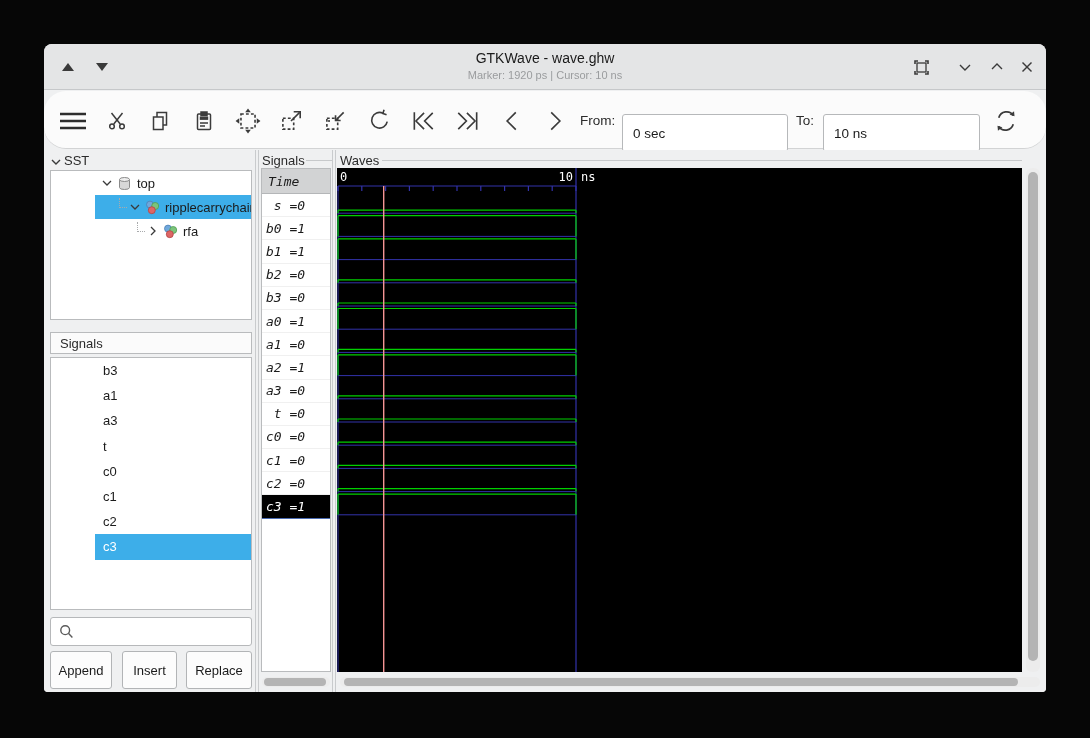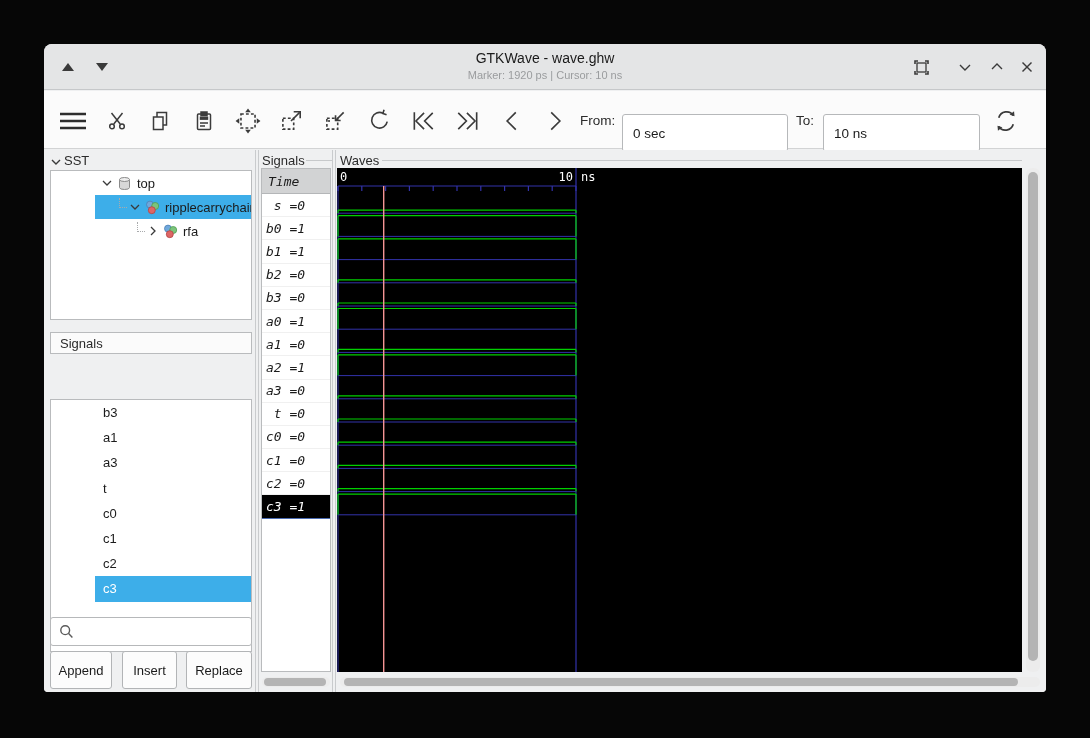--- a/index.html
+++ b/index.html
@@ -15,21 +15,21 @@
   .tb-title { position:absolute; left:0; right:0; top:6px; text-align:center;
     font-size:14px; color:#1a1a1a; }
   .tb-sub { position:absolute; left:0; right:0; top:25px; text-align:center;
     font-size:11px; color:#9a9c9e; }
   .tb-tri { position:absolute; top:19px; width:0; height:0; cursor:default; }
   .tri-up { border-left:6px solid transparent; border-right:6px solid transparent; border-bottom:8px solid #3a3a3a; }
   .tri-dn { border-left:6px solid transparent; border-right:6px solid transparent; border-top:8px solid #3a3a3a; }
   .tb-btn { position:absolute; top:12px; width:22px; height:22px; display:flex; align-items:center; justify-content:center; }
   
   #toolbar { position:absolute; left:0; top:47px; width:100%; height:58px;
-    background:#fbfbfb; border-bottom:1px solid #d2d3d4; }
+    background:#fbfbfb; border-bottom:1px solid #d2d3d4;border-radius:22px; }
   .tool { position:absolute; top:16px; width:28px; height:28px; display:flex; align-items:center; justify-content:center; }
   .tool svg { display:block; }
   .tb-label { position:absolute; top:22px; font-size:13.5px; color:#2b2b2b; }
   .tb-input { position:absolute; top:11px; height:38px; background:#fff;
     border:1px solid #b6b8ba; border-radius:3px; font-size:13.5px; color:#1b1b1b;
     padding-left:10px; font-family:"Liberation Sans", sans-serif;margin-top:12px; }
   
   #main { position:absolute; left:0; top:106px; width:100%; height:542px; background:#eff0f1; }
   .pane-label { position:absolute; font-size:13px; color:#2b2b2b; }
   .frame-line { position:absolute; height:1px; background:#c7c9cb; }
@@ -278,21 +278,21 @@
               <circle cx="10.2" cy="6" r="3.5" fill="#7cc47c" stroke="#4f9e4f" stroke-width="0.8"></circle>
               <circle cx="6.8" cy="10.2" r="3.5" fill="#dd6666" stroke="#b54444" stroke-width="0.8"></circle>
             </svg></span>
           <span>rfa</span>
         </div>
       </div>
 
     <div class="box" style="left:6px; top:182px; width:202px; height:22px; background:#fbfbfb;">
       <div class="pane-label" style="left:9px; top:3px;">Signals</div>
     </div>
-    <div class="box" style="left:6px; top:207px; width:202px; height:253px;margin-top:42px;" id="signals-list">
+    <div class="box" style="left:6px; top:207px; width:202px; height:253px;" id="signals-list">
         <div class="list-item">b3</div>
         <div class="list-item">a1</div>
         <div class="list-item">a3</div>
         <div class="list-item">t</div>
         <div class="list-item">c0</div>
         <div class="list-item">c1</div>
         <div class="list-item">c2</div>
         <div class="list-item sel">c3</div>
       </div>
 

